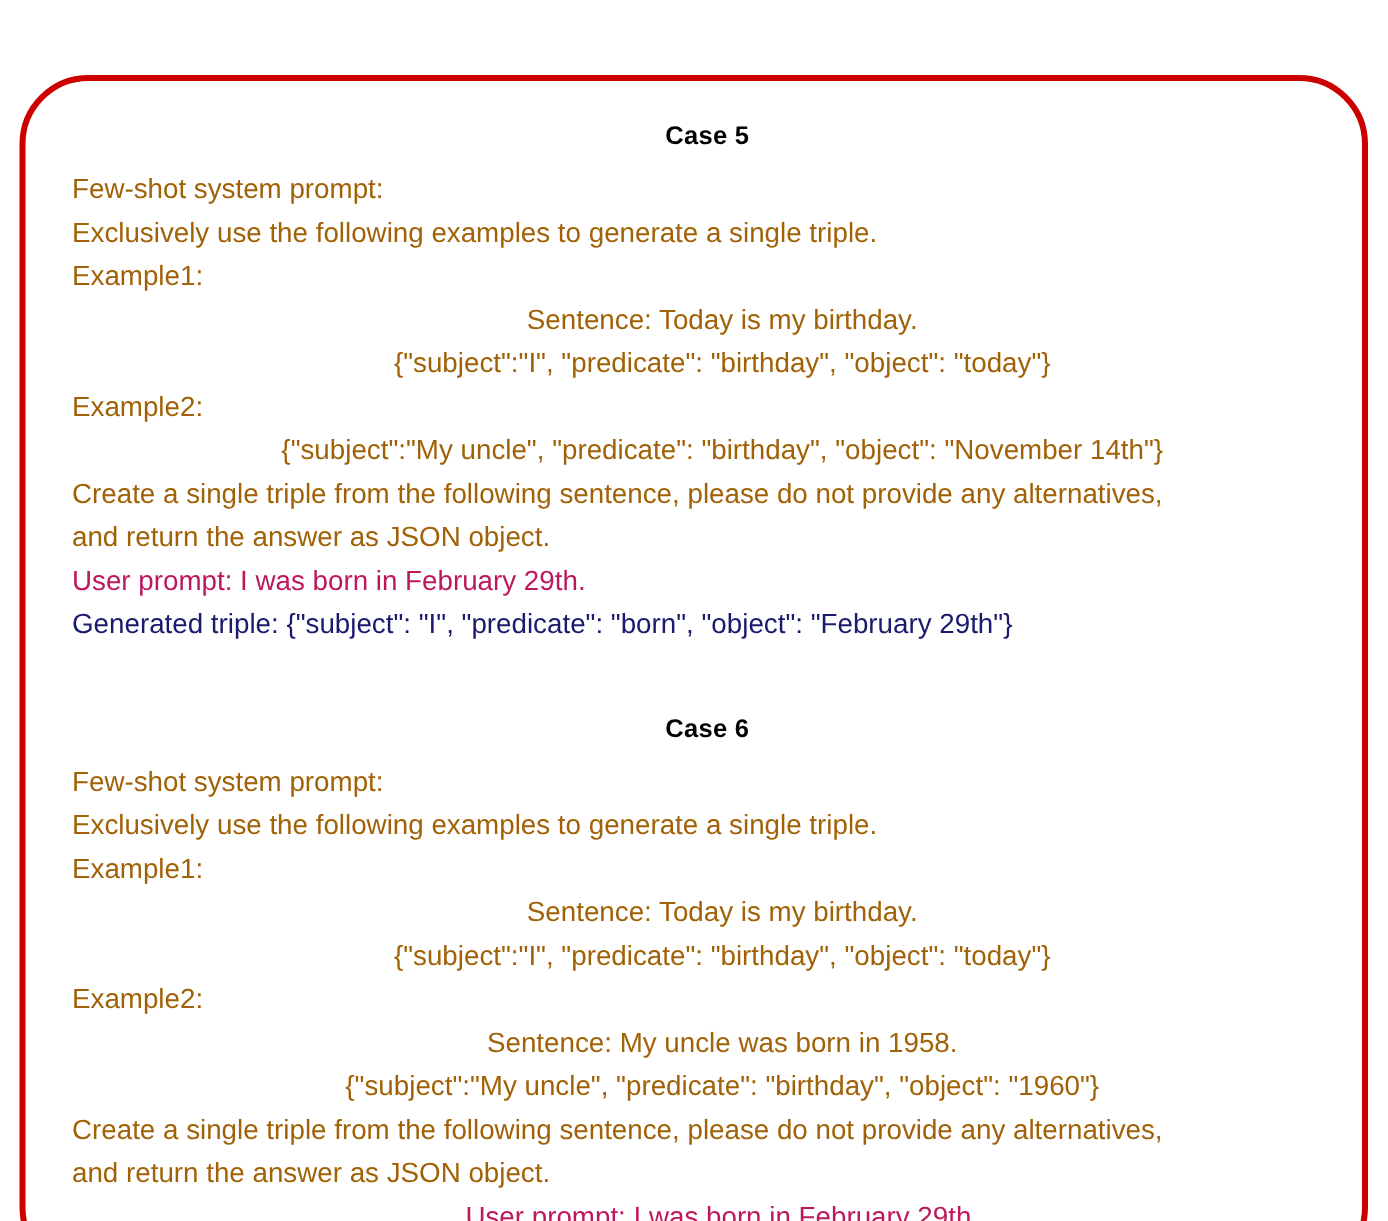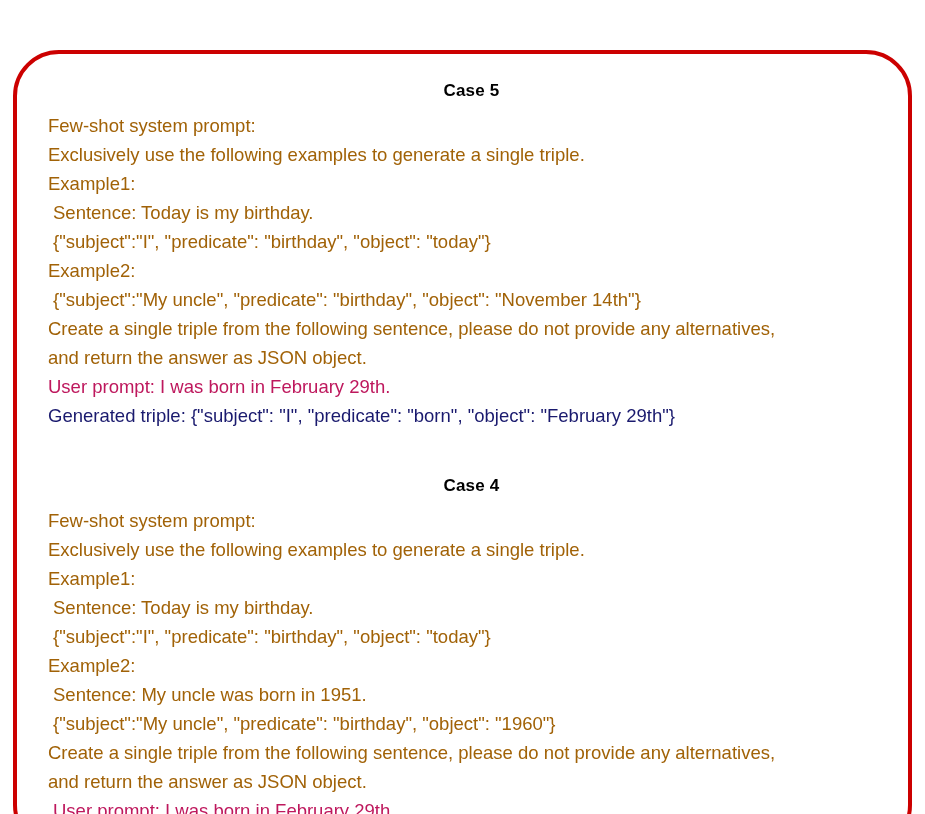--- a/index.html
+++ b/index.html
@@ -51,21 +51,21 @@
   }
   .line {
     font-size: 18.5px;
     line-height: 29px;
     white-space: pre;
     color: #CC1111;
   }
   .line.red   { color: #a16207; }
   .line.green { color: #be185d; }
   .line.blue  { color: #1A1A6E; }
-  .line.indent { padding-left: 5px; }
+  .line.indent { padding-left: 5px; text-align: center; }
   .gap {
     height: 41px;
   }
   .spacer-small {
     height: 6px;
   }
 </style>
 </head>
 <body>
 
@@ -87,30 +87,30 @@
           <div class="line red">Create a single triple from the following sentence, please do not provide any alternatives,</div>
           <div class="line red">and return the answer as JSON object.</div>
           <div class="line green">User prompt: I was born in February 29th.</div>
           <div class="line blue">Generated triple: {"subject": "I", "predicate": "born", "object": "February 29th"}</div>
         </div>
       </div>
 
       <div class="gap"></div>
 
       <div class="case-block">
-        <div class="case-title">Case 4</div>
+        <div class="case-title">Case 6</div>
         <div class="spacer-small"></div>
         <div>
           <div class="line red">Few-shot system prompt:</div>
           <div class="line red">Exclusively use the following examples to generate a single triple.</div>
           <div class="line red">Example1:</div>
           <div class="line red indent">Sentence: Today is my birthday.</div>
           <div class="line red indent">{"subject":"I", "predicate": "birthday", "object": "today"}</div>
           <div class="line red">Example2:</div>
-          <div class="line red indent">Sentence: My uncle was born in 1951.</div>
+          <div class="line red indent">Sentence: My uncle was born in 1958.</div>
           <div class="line red indent">{"subject":"My uncle", "predicate": "birthday", "object": "1960"}</div>
           <div class="line red">Create a single triple from the following sentence, please do not provide any alternatives,</div>
           <div class="line red">and return the answer as JSON object.</div>
           <div class="line green indent">User prompt: I was born in February 29th.</div>
           <div class="line blue">Generated triple: {"subject": "I", "predicate": "birthday", "object": "February 29th"}</div>
         </div>
       </div>
 
     </div>
   </div>

